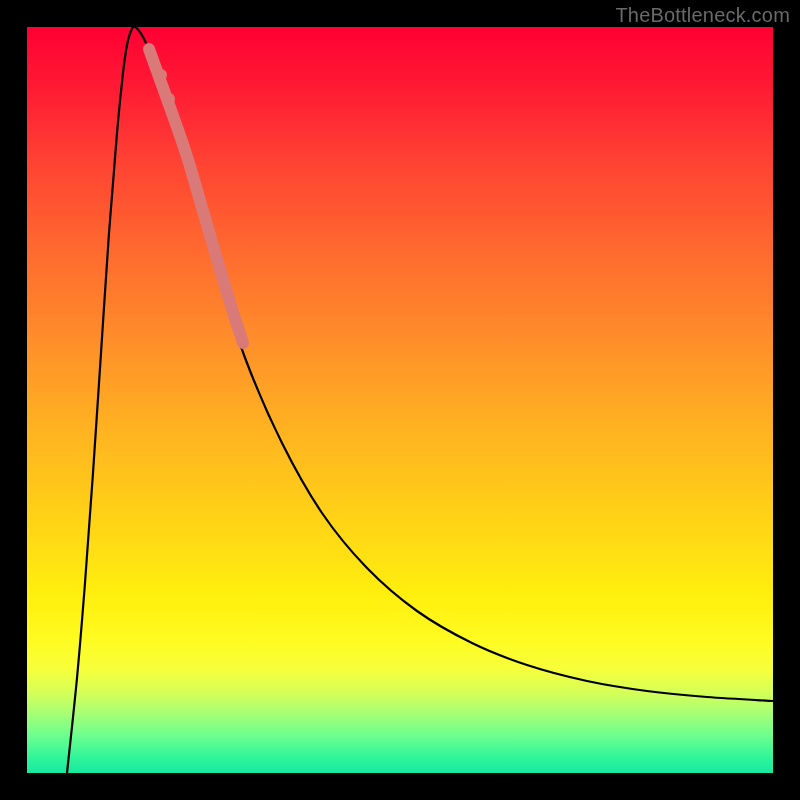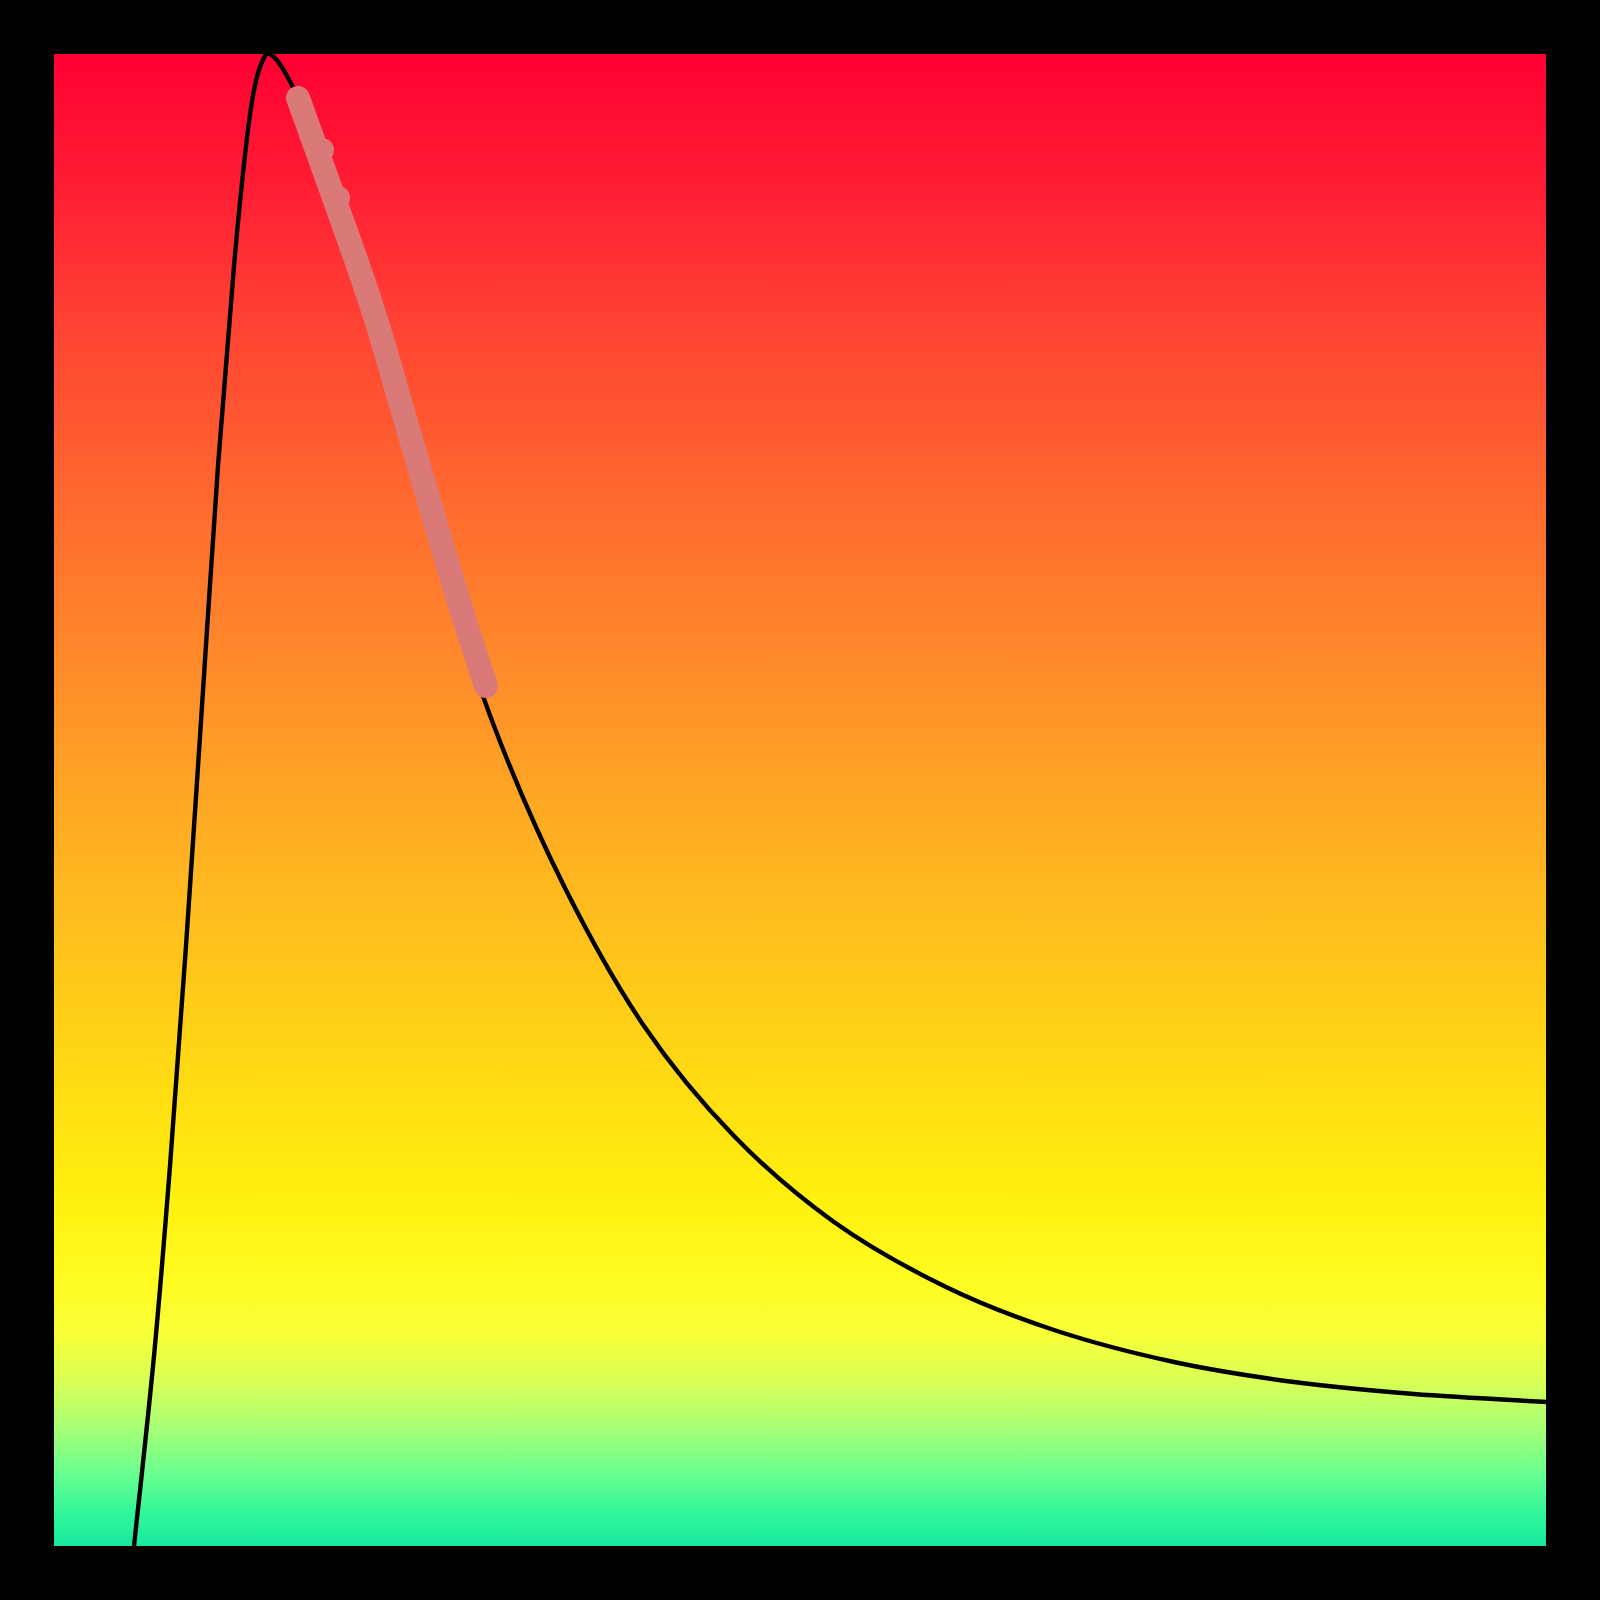--- a/index.html
+++ b/index.html
@@ -59,20 +59,21 @@
     color: #6a6a6a;
     font-size: 20px;
     letter-spacing: 0.2px;
     user-select: none;
   }
 </style>
 </head>
 <body>
 
 <div class="frame">
+  <div class="watermark">TheBottleneck.com</div>
   <div class="plot">
     <div class="gradient"></div>
     <svg class="curve" viewBox="0 0 746 746" preserveAspectRatio="none">
       <path d="M 40 746 C 41.666666666666664 730.1666666666666, 47 682.6666666666666, 50 651 C 53 619.3333333333334, 55.333333333333336 590.1666666666666, 58 556 C 60.666666666666664 521.8333333333334, 63.333333333333336 484.3333333333333, 66 446 C 68.66666666666667 407.6666666666667, 71.33333333333333 366, 74 326 C 76.66666666666667 286, 79.33333333333333 242.66666666666666, 82 206 C 84.66666666666667 169.33333333333334, 87.66666666666667 132.66666666666666, 90 106 C 92.33333333333333 79.33333333333333, 94.33333333333333 60.666666666666664, 96 46 C 97.66666666666667 31.333333333333336, 98.66666666666667 25, 100 18 C 101.33333333333333 11, 102.66666666666667 7, 104 4 C 105.33333333333333 1, 106 -1, 108 0 C 110 1, 112.66666666666667 4, 116 10 C 119.33333333333333 16, 123.33333333333333 23.333333333333336, 128 36 C 132.66666666666666 48.666666666666664, 138 66, 144 86 C 150 106, 156.33333333333334 129.33333333333334, 164 156 C 171.66666666666666 182.66666666666666, 180.66666666666666 216, 190 246 C 199.33333333333334 276, 209.16666666666666 307.6666666666667, 220 336 C 230.83333333333334 364.3333333333333, 242.5 391, 255 416 C 267.5 441, 280.8333333333333 465.1666666666667, 295 486 C 309.1666666666667 506.8333333333333, 324.1666666666667 524.6666666666666, 340 541 C 355.8333333333333 557.3333333333334, 372.5 571.5, 390 584 C 407.5 596.5, 426.6666666666667 607, 445 616 C 463.3333333333333 625, 480.8333333333333 631.6666666666666, 500 638 C 519.1666666666666 644.3333333333334, 540 649.6666666666666, 560 654 C 580 658.3333333333334, 600 661.3333333333334, 620 664 C 640 666.6666666666666, 659 668.3333333333334, 680 670 C 701 671.6666666666666, 735 673.3333333333334, 746 674" fill="none" stroke="#000000" stroke-width="2.2" id="mainPath"></path>
       <path d="M 122 22 C 126.66666666666667 35, 143.33333333333334 81, 150 100 C 156.66666666666666 119, 157.66666666666666 122, 162 136 C 166.33333333333334 150, 169.66666666666666 162.33333333333334, 176 184 C 182.33333333333334 205.66666666666666, 193.33333333333334 244, 200 266 C 206.66666666666666 288, 213.33333333333334 307.6666666666667, 216 316" fill="none" stroke="#d97a78" stroke-width="12" stroke-linecap="round" id="hlPath"></path>
       <g id="hlDots">
           <circle cx="134" cy="48" r="6" fill="#d97a78"></circle>
           <circle cx="142" cy="72" r="6" fill="#d97a78"></circle>
         </g>
     </svg>

